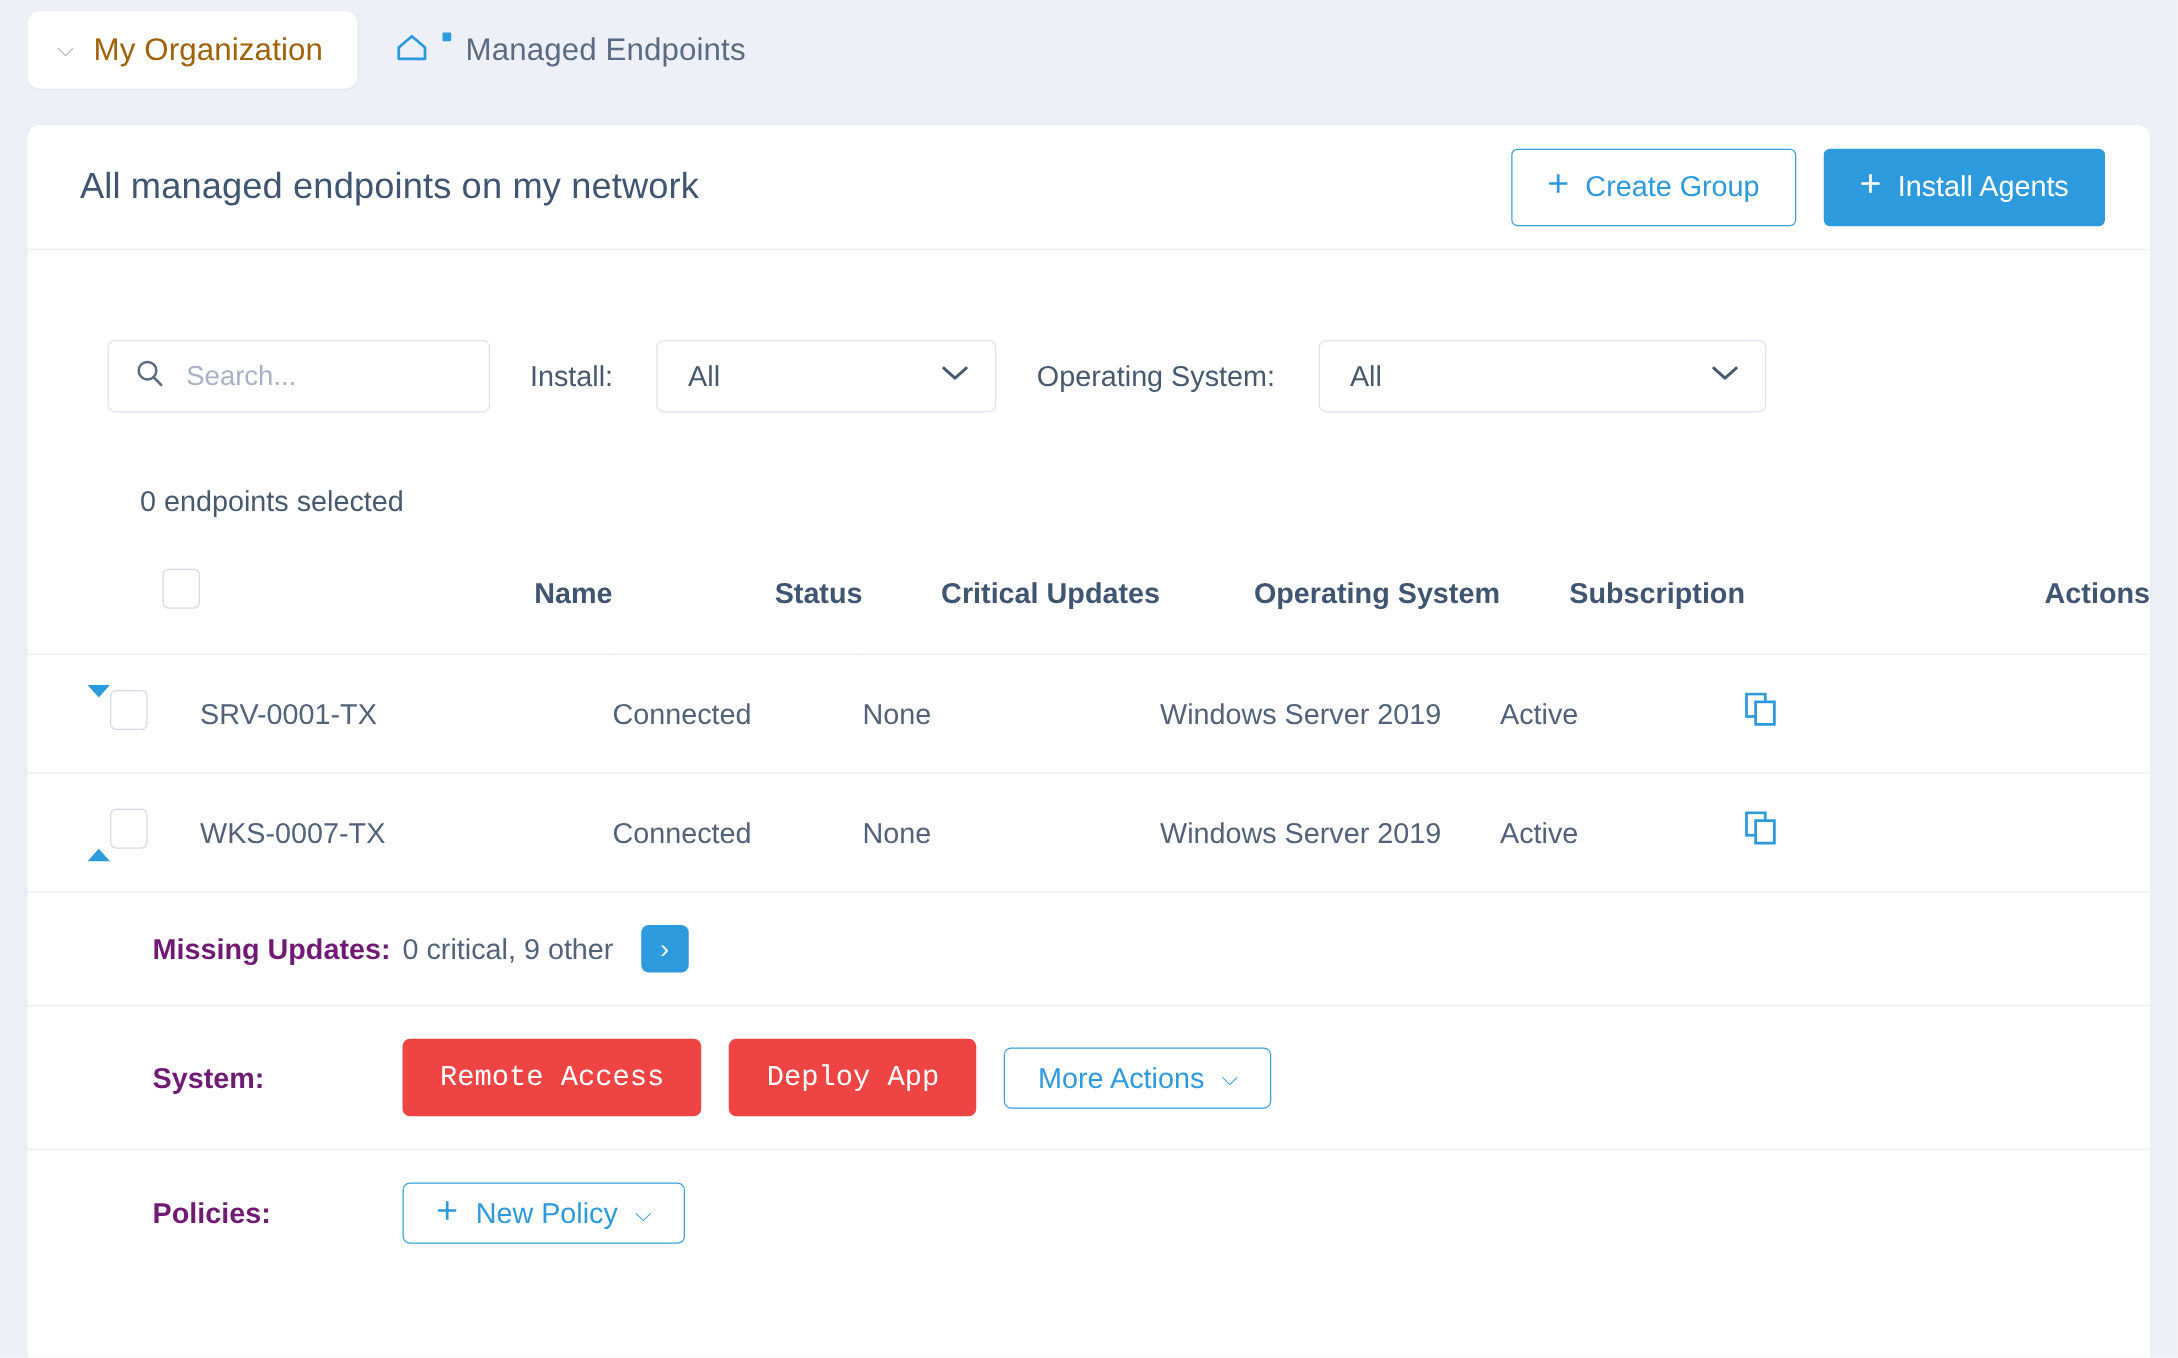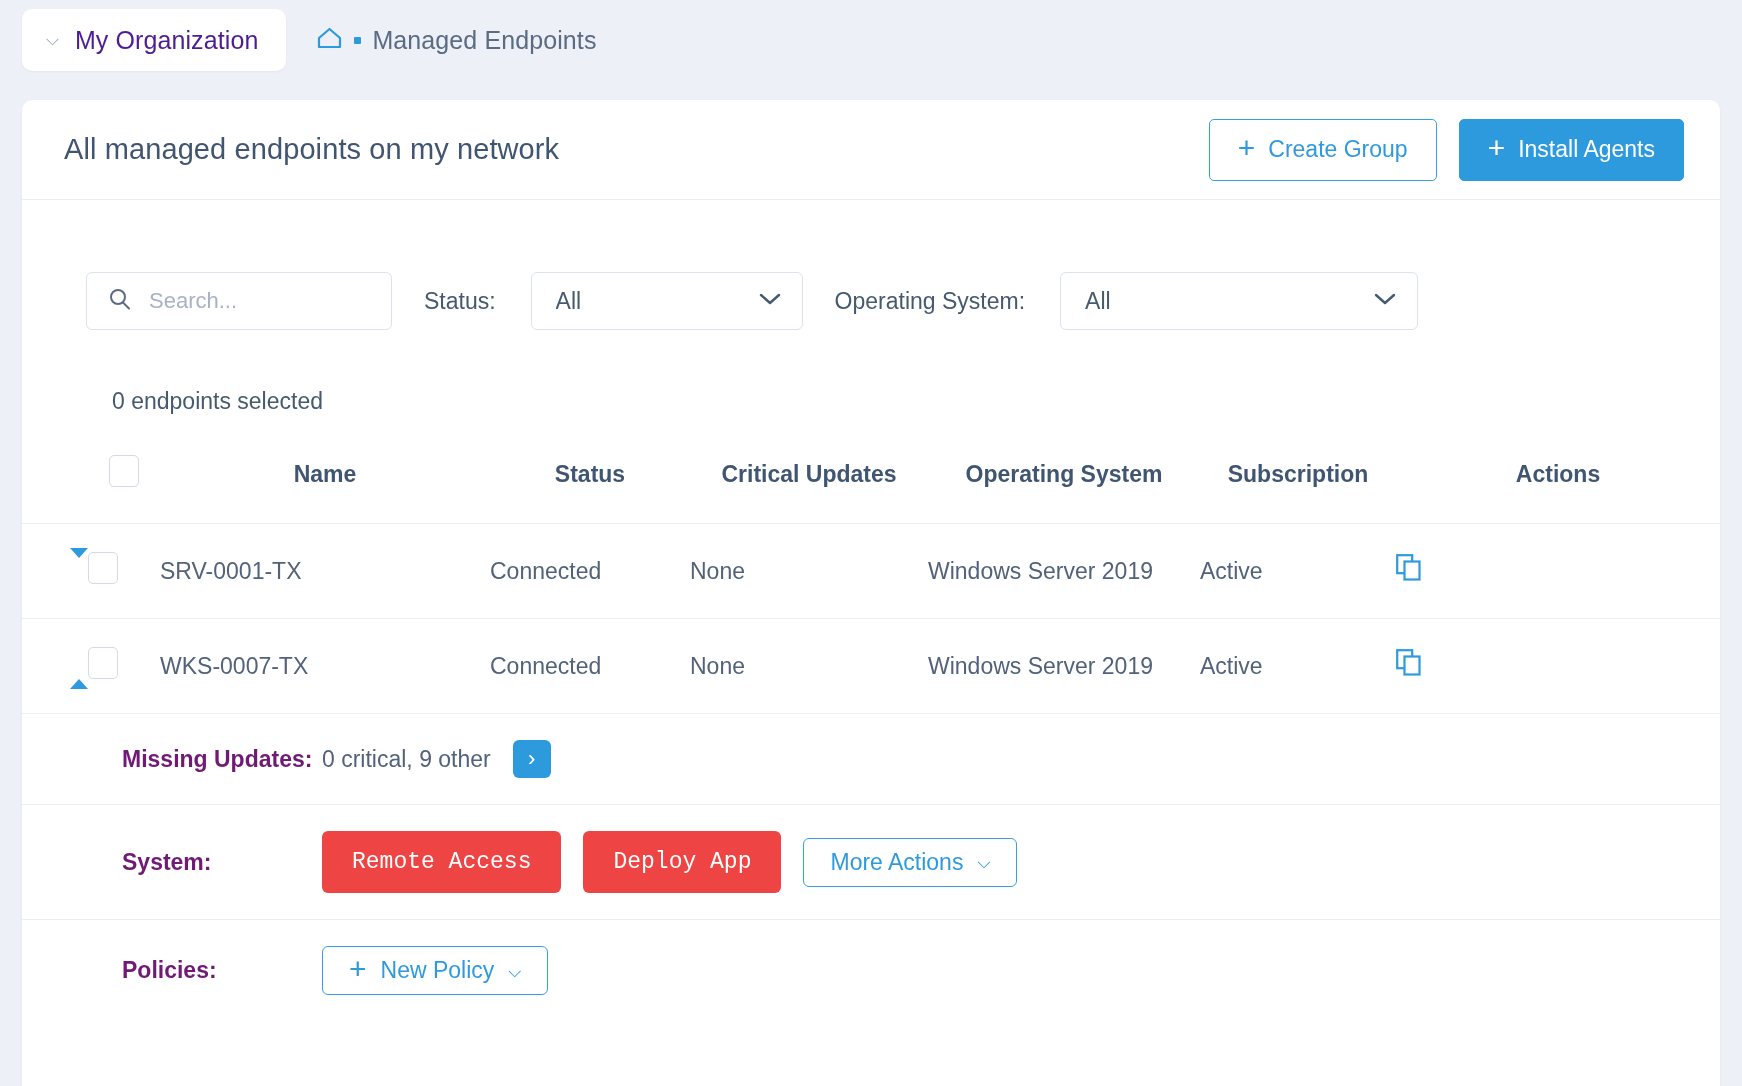--- a/index.html
+++ b/index.html
@@ -29,26 +29,26 @@
     box-shadow: 0 1px 2px rgba(40,60,90,.05);
   }
   .org-pill .chev {
     color: #9aa6bd;
     font-size: 17px;
     line-height: 1;
     transform: translateY(-1px);
   }
   .org-pill .org-label {
     font-size: 25px;
-    color: #4c1d95;
+    color: #a16207;
     letter-spacing: .1px;
   }
   .crumb {
     display: flex;
-    align-items: center;
+    align-items: flex-start;
     gap: 11px;
     margin-left: 30px;
   }
   .home-icon { display: block; }
   .crumb-dot {
     width: 7px; height: 7px;
     background: #2e9ade;
     border-radius: 1px;
   }
   .crumb-label {
@@ -201,21 +201,21 @@
     padding: 58px 0 0 90px;
   }
 
   
   table {
     width: 100%;
     border-collapse: collapse;
     margin-top: 28px;
   }
   th {
-    text-align: center;
+    text-align: right;
     font-size: 23px;
     color: #3f5571;
     font-weight: bold;
     padding: 12px 0 30px 0;
   }
   tbody tr { border-top: 1.4px solid #eaeef6; }
   td {
     font-size: 23px;
     color: #52627a;
     padding: 28px 0;
@@ -348,21 +348,21 @@
     <div class="search-wrap">
       <span class="search-ico">
         <svg width="24" height="24" viewBox="0 0 24 24">
           <circle cx="10" cy="10" r="7" fill="none" stroke="#5c6b80" stroke-width="2"></circle>
           <line x1="15" y1="15.5" x2="21" y2="21.5" stroke="#5c6b80" stroke-width="2" stroke-linecap="round"></line>
         </svg>
       </span>
       <input type="text" placeholder="Search..." style="">
     </div>
 
-    <span class="flabel">Status:</span>
+    <span class="flabel">Install:</span>
     <div class="sel-wrap w1">
       <select>
         <option>All</option>
       </select>
       <span class="sel-chev">
         <svg width="22" height="14" viewBox="0 0 22 14">
           <path d="M2 3 L11 11 L20 3" fill="none" stroke="#46596f" stroke-width="2.4" stroke-linecap="round" stroke-linejoin="round"></path>
         </svg>
       </span>
     </div>

